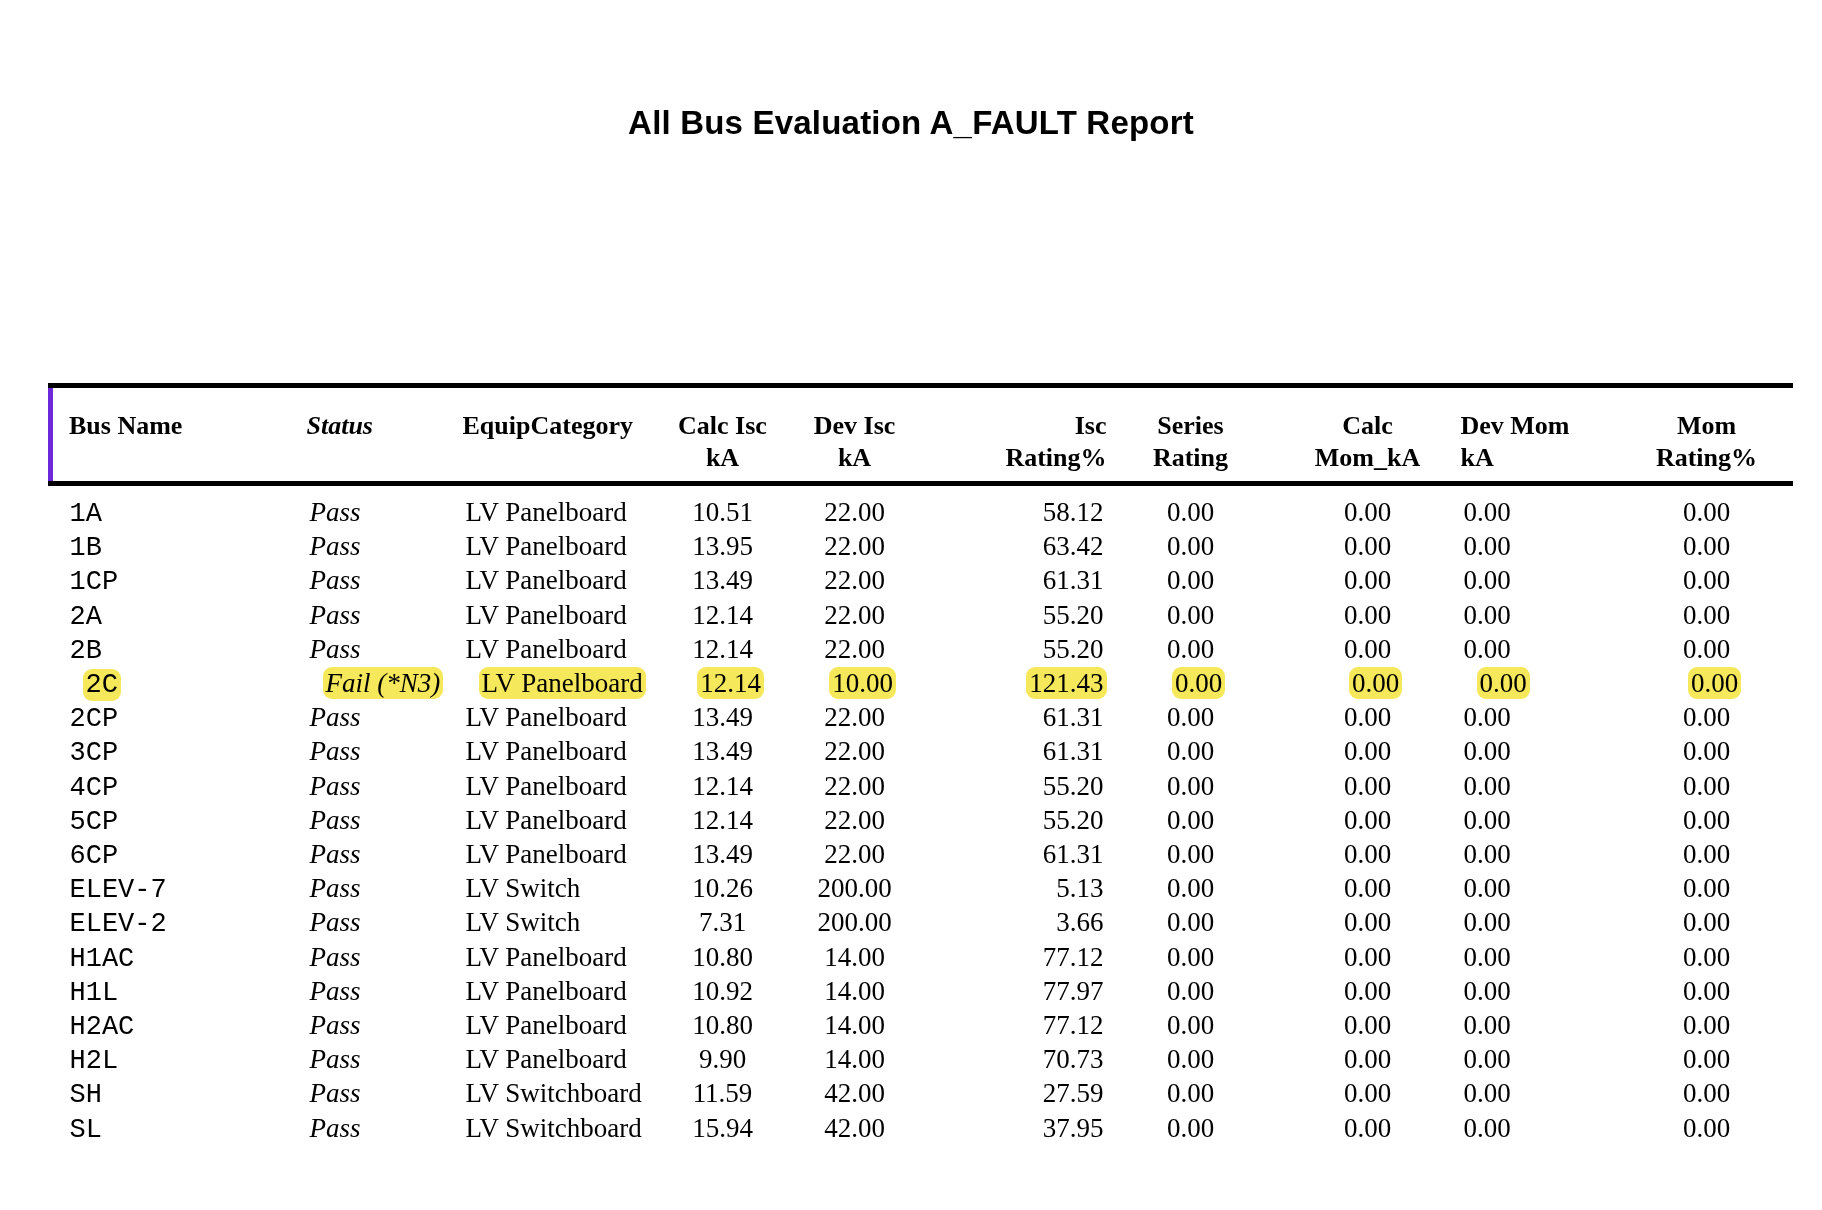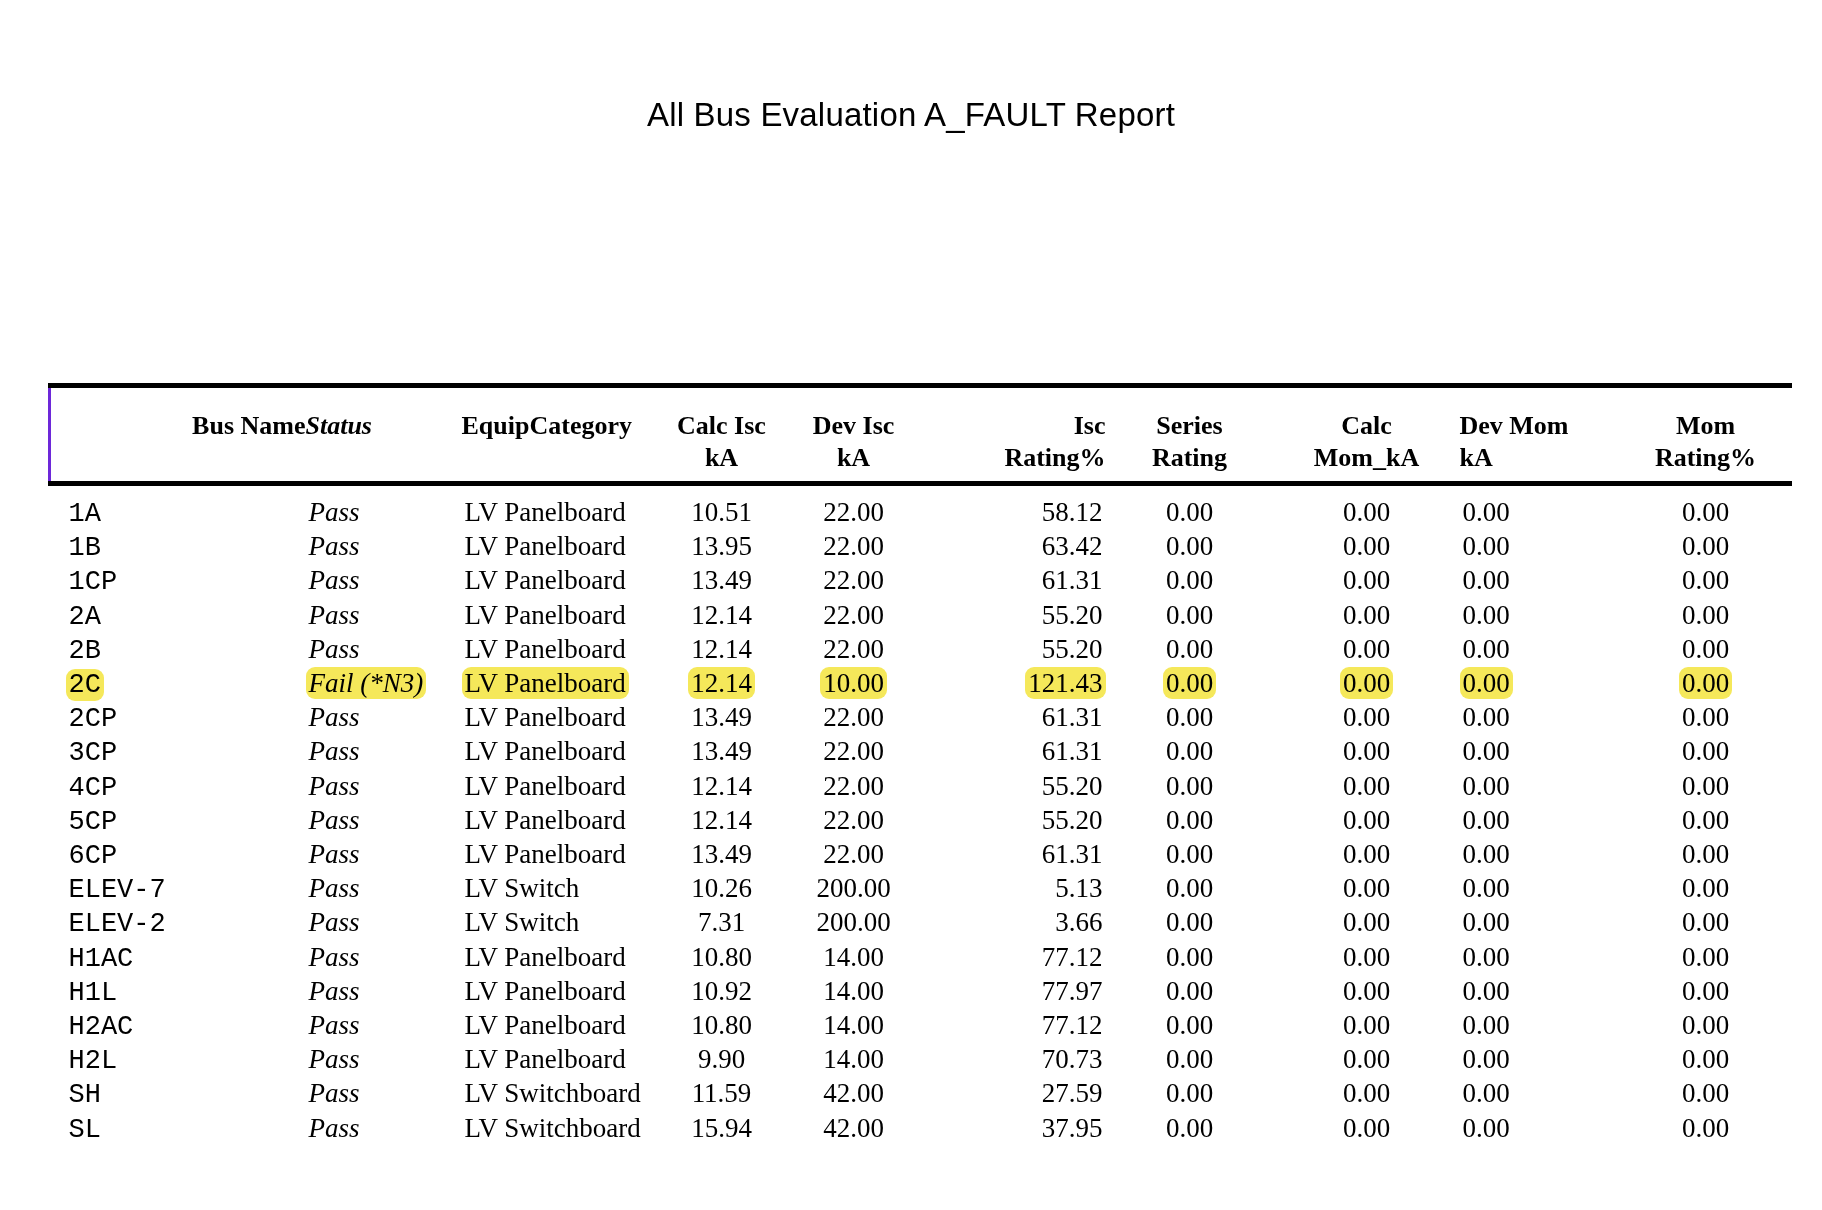--- a/index.html
+++ b/index.html
@@ -12,26 +12,26 @@
     height: 1210px;
     font-family: "Liberation Serif", "DejaVu Serif", serif;
     color: #000000;
     position: relative;
     overflow: hidden;
   }
 
   
   .page-title {
     position: absolute;
-    top: 96px;
+    top: 104px;
     left: 0;
     width: 1822px;
     text-align: center;
     font-family: "Liberation Sans", "DejaVu Sans", sans-serif;
-    font-weight: normal;
+    font-weight: bold;
     font-size: 33px;
     letter-spacing: 0.2px;
     color: #000000;
   }
 
   
   .report-wrap {
     position: absolute;
     top: 383px;
     left: 48px;
@@ -55,23 +55,23 @@
 
   
   thead tr.header-row th {
     border-top: 5px solid #000;
     border-bottom: 5px solid #000;
     height: 98px;
     padding-top: 22px;
     box-sizing: border-box;
   }
   thead tr.header-row th:first-child {
-    border-left: 3px solid #6d28d9;
+    border-left: 5px solid #6d28d9;
     padding-left: 16px;
-    text-align: right;
+    text-align: left;
   }
   .hdr-line {
     display: block;
   }
 
   table.report tbody td {
     font-size: 27px;
     line-height: 30.2px;
     padding: 0;
     white-space: nowrap;
@@ -105,20 +105,21 @@
   .col-mommrate { width: 172px; text-align: center; }
 
   
   td.col-status, th.col-status { padding-left: 6px; font-style: italic; }
   td.col-equip,  th.col-equip  { padding-left: 0px; }
 
   
   tr.row-highlight .cell-text {
     background: #f5e85a;
     border-radius: 9px;
+    margin-left: 16px;
   }
 </style>
 </head>
 <body>
 
 <div class="page-title">All Bus Evaluation A_FAULT Report</div>
 
 <div class="report-wrap">
   <table class="report">
     <thead>

